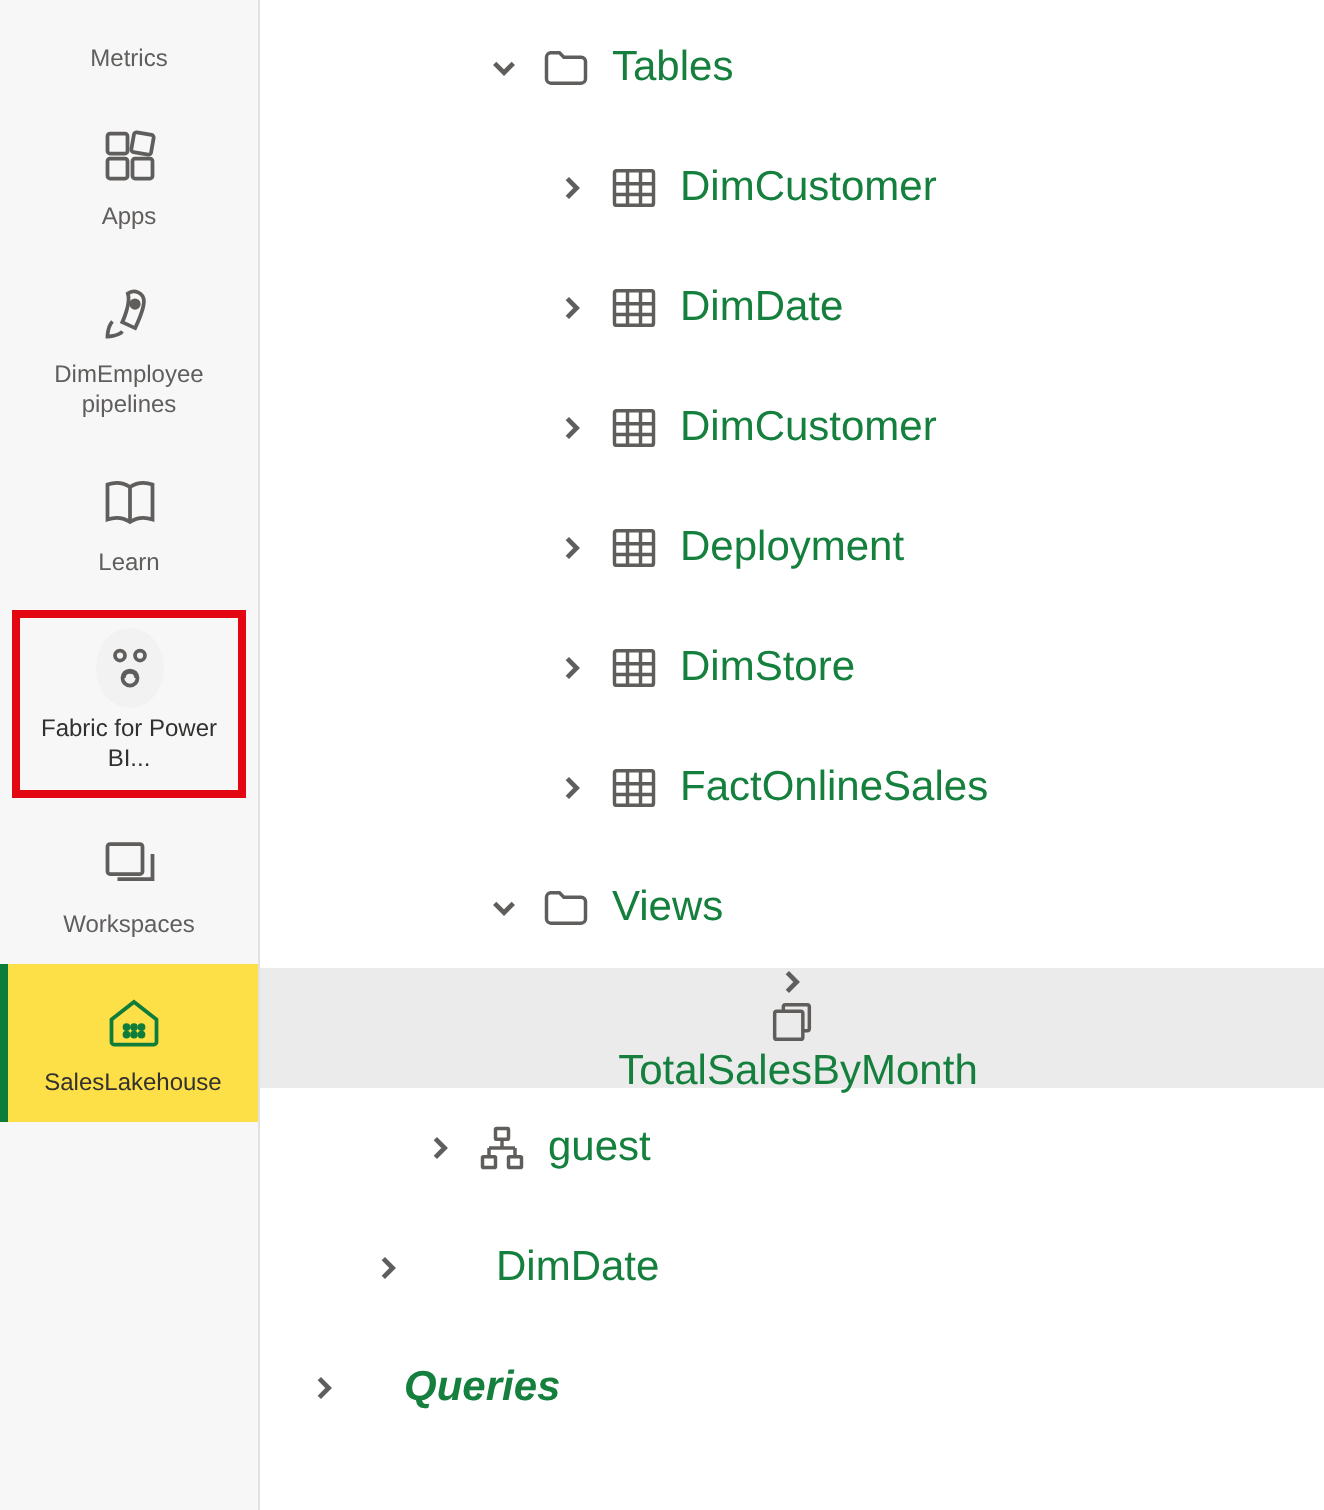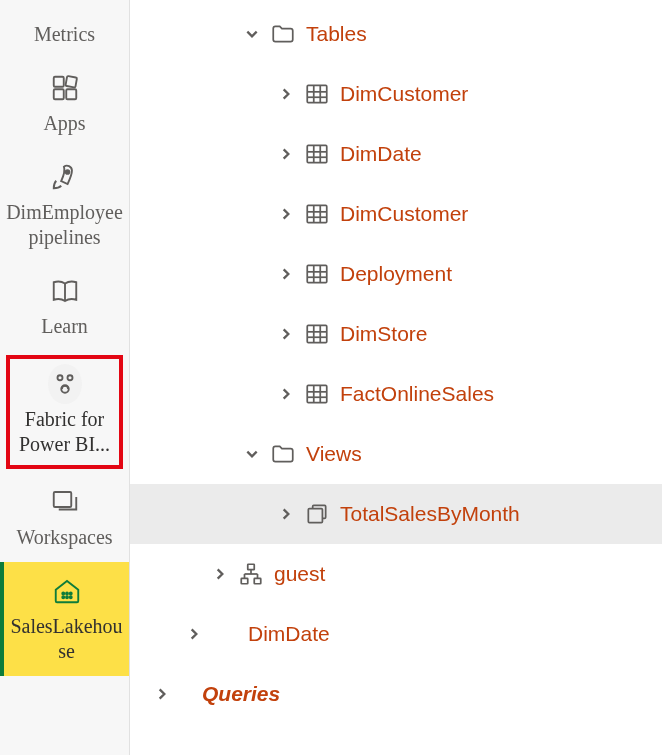--- a/index.html
+++ b/index.html
@@ -46,51 +46,51 @@
       width: 34px;
       height: 34px;
       display: flex;
       align-items: center;
       justify-content: center;
       color: #605e5c;
     }
     .nav-icon svg { width: 30px; height: 30px; stroke: currentColor; fill: none; stroke-width: 1.5; }
     .nav-label {
       margin-top: 6px;
-      font-size: 20px;
+      font-size: 12px;
       line-height: 1.25;
       color: #605e5c;
       word-break: break-word;
-      font-family: Liberation Serif, serif;
     }
     .nav-item.highlighted .nav-label,
     .nav-item.active-green .nav-label { color: #323130; }
     .fabric-circle {
       width: 40px; height: 40px;
       border-radius: 50%;
       background: #f2f2f2;
       display: flex; align-items: center; justify-content: center;
     }
     .green-stroke { color: #0e7c3a; }
 
     
     .main {
       flex: 1;
       padding: 4px 0 0 0;
       overflow: hidden;
     }
-    .tree { font-size: 20px; color: #c2410c; }
+    .tree { font-size: 20px; color: #15803d; }
     .row {
       display: flex;
       align-items: center;
       height: 60px;
       cursor: pointer;
     }
     .row.selected {
       background: #ebebeb;
+      flex-direction: column;
     }
     .indent-spacer { display: inline-block; }
     .chevron {
       width: 28px;
       display: inline-flex;
       justify-content: center;
       align-items: center;
       color: #605e5c;
       font-size: 18px;
     }

